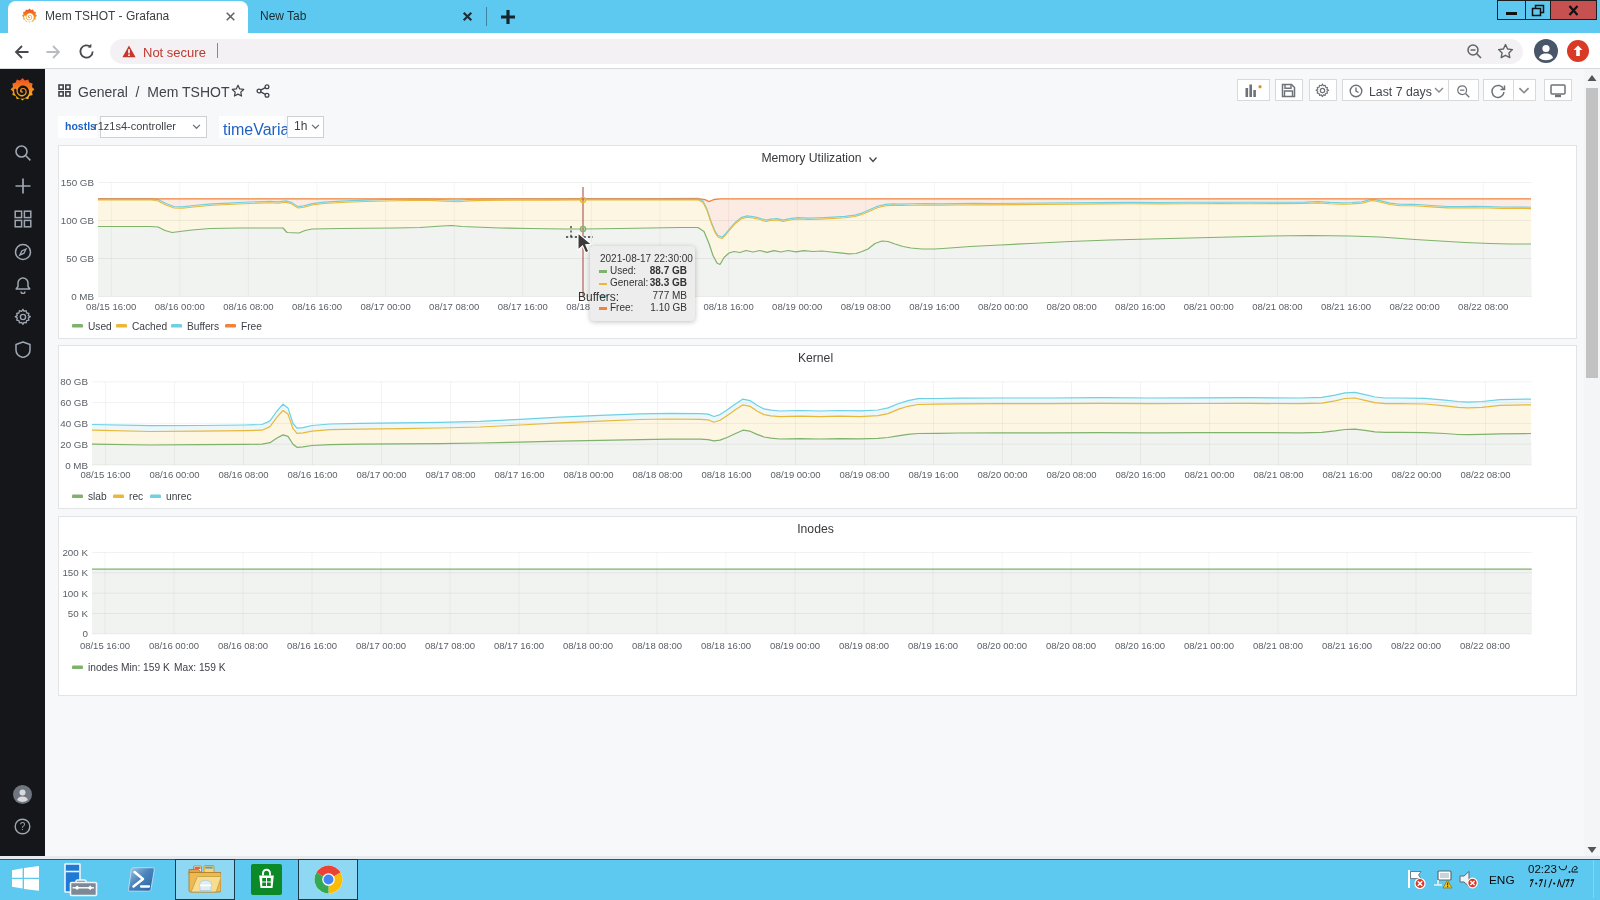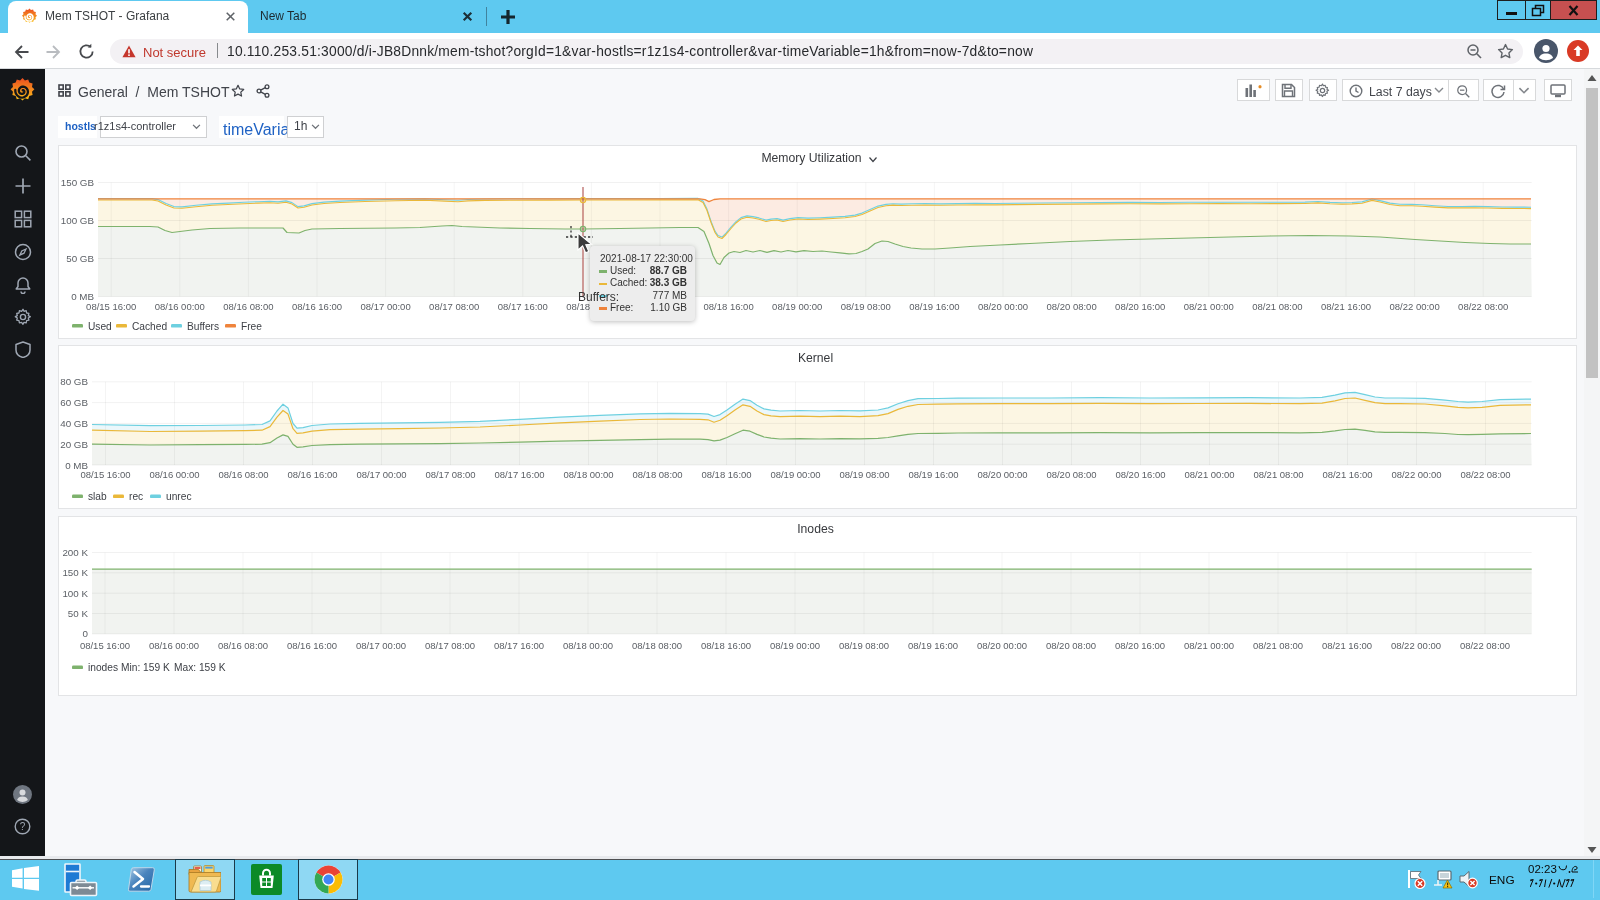--- a/index.html
+++ b/index.html
@@ -55,21 +55,20 @@
       <path d="M12.5,0.8 v3.4 h-3.4 z" fill="#47494d"></path>
     </svg>
 <div class="abs" style="left:110px;top:38.5px;width:1413px;height:25px;background:#f3f1f4;border-radius:13px"></div>
 <svg class="abs" style="left:122px;top:45px" width="14" height="13" viewBox="0 0 14 13">
       <path d="M7,0.5 L13.6,12.3 H0.4 Z" fill="#c5362c"></path>
       <rect x="6.2" y="4.2" width="1.6" height="4.2" fill="#fff"></rect>
       <rect x="6.2" y="9.4" width="1.6" height="1.6" fill="#fff"></rect>
     </svg>
 <div class="abs" style="left:143px;top:44.5px;font-size:13px;color:#c0392e">Not secure</div>
 <div class="abs" style="left:216.5px;top:43px;width:1px;height:15px;background:#878a8d"></div>
-<div class="abs" style="left:227px;top:43.5px;font-size:13.8px;letter-spacing:0.22px;color:#27292c">10.110.253.51:3000/d/i-JB8Dnnk/mem-tshot?orgId=1&amp;var-hostls=r1z1s4-controller&amp;var-timeVariable=1h&amp;from=now-7d&amp;to=now</div>
 <svg class="abs" style="left:1466px;top:43px" width="17" height="17" viewBox="0 0 17 17">
       <circle cx="7" cy="7" r="5" fill="none" stroke="#5f6368" stroke-width="1.5"></circle>
       <path d="M10.8,10.8 L15,15" stroke="#5f6368" stroke-width="1.6"></path>
       <path d="M4.5,7 h5" stroke="#5f6368" stroke-width="1.5"></path>
     </svg>
 <svg class="abs" style="left:1497px;top:43px" width="17" height="17" viewBox="0 0 17 17">
       <path d="M8.5,1.6 l2.1,4.4 4.8,0.6 -3.5,3.3 0.9,4.7 -4.3,-2.3 -4.3,2.3 0.9,-4.7 -3.5,-3.3 4.8,-0.6 z" fill="none" stroke="#5f6368" stroke-width="1.4" stroke-linejoin="round"></path>
     </svg>
 <div class="abs" style="left:1534px;top:39px;width:24px;height:24px;border-radius:50%;background:#49566a"></div>
 <svg class="abs" style="left:1534px;top:39px" width="24" height="24" viewBox="0 0 24 24">
@@ -414,21 +413,21 @@
 <text x="30" y="155.0" font-size="10.2" fill="#3e4147" font-family="Liberation Sans, sans-serif">inodes</text>
 <text x="63" y="155.0" font-size="10.2" fill="#3e4147" font-family="Liberation Sans, sans-serif">Min: 159 K</text>
 <text x="116" y="155.0" font-size="10.2" fill="#3e4147" font-family="Liberation Sans, sans-serif">Max: 159 K</text>
 </svg>
 <div class="abs" style="left:590px;top:246px;width:105px;height:75px;background:#ededed;border-radius:4px;box-shadow:0 1px 5px rgba(0,0,0,0.25)"></div>
 <div class="abs" style="left:600px;top:252.5px;font-size:10px;color:#333">2021-08-17 22:30:00</div>
 <div class="abs" style="left:599px;top:270.2px;width:8px;height:2.6px;background:#7eb26d"></div>
 <div class="abs" style="left:610px;top:265.0px;font-size:10px;color:#333">Used:</div>
 <div class="abs" style="left:607px;top:265.0px;width:80px;text-align:right;font-size:10px;font-weight:bold;color:#333">88.7 GB</div>
 <div class="abs" style="left:599px;top:282.5px;width:8px;height:2.6px;background:#eab839"></div>
-<div class="abs" style="left:610px;top:277.3px;font-size:10px;color:#333">Cached:</div>
+<div class="abs" style="left:610px;top:277.3px;font-size:10px;color:#333">General:</div>
 <div class="abs" style="left:607px;top:277.3px;width:80px;text-align:right;font-size:10px;font-weight:bold;color:#333">38.3 GB</div>
 <div class="abs" style="left:599px;top:294.8px;width:8px;height:2.6px;background:#6ed0e0"></div>
 <div class="abs" style="left:578px;top:289.6px;font-size:12px;color:#333">Buffers:</div>
 <div class="abs" style="left:607px;top:289.6px;width:80px;text-align:right;font-size:10px;font-weight:normal;color:#333">777 MB</div>
 <div class="abs" style="left:599px;top:307.09999999999997px;width:8px;height:2.6px;background:#ef843c"></div>
 <div class="abs" style="left:610px;top:301.9px;font-size:10px;color:#333">Free:</div>
 <div class="abs" style="left:607px;top:301.9px;width:80px;text-align:right;font-size:10px;font-weight:normal;color:#333">1.10 GB</div>
 <svg class="abs" style="left:566px;top:226px" width="32" height="34" viewBox="0 0 32 34">
 <path d="M0,11 H27" stroke="#333" stroke-width="1.3" stroke-dasharray="2.2 2.2"></path>
 <path d="M5,0 V11" stroke="#333" stroke-width="1.3" stroke-dasharray="2.2 2.2"></path>

